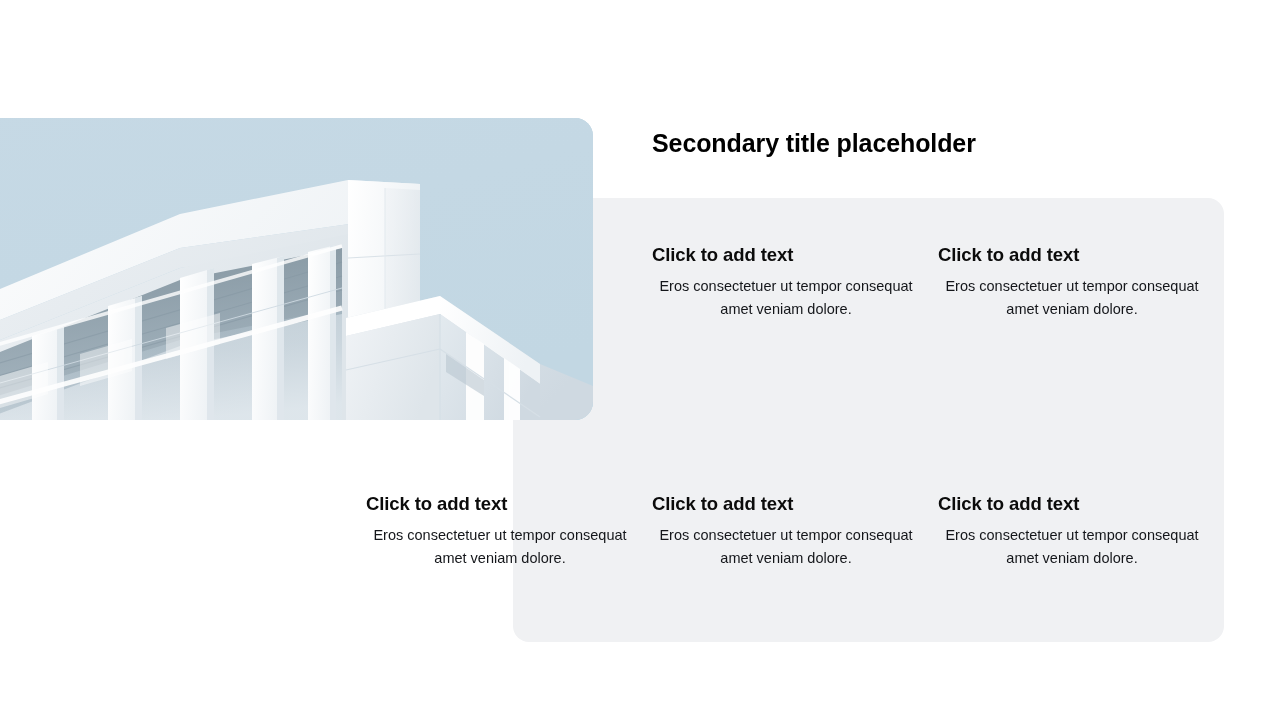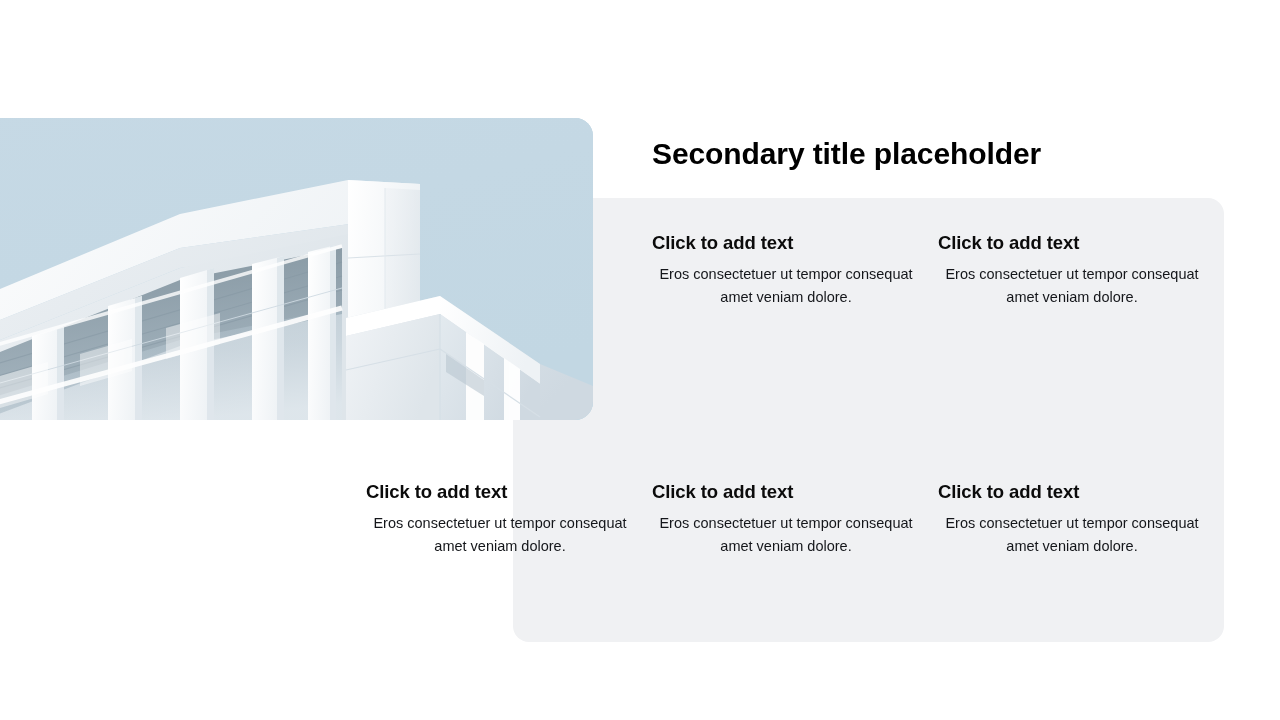--- a/index.html
+++ b/index.html
@@ -51,40 +51,40 @@
   .photo-svg {
     position: absolute;
     inset: 0;
     display: block;
   }
 
   
   .secondary-title {
     position: absolute;
     left: 652px;
-    top: 135px;
+    top: 128px;
     width: 560px;
-    font-size: 30px;
+    font-size: 25px;
     font-weight: bold;
     color: #000000;
     letter-spacing: -0.1px;
     line-height: 1.25;
   }
 
   
   .text-block {
     position: absolute;
     width: 268px;
   }
   .tb-heading {
     font-size: 18.5px;
     font-weight: bold;
     color: #0b0b0b;
     line-height: 1.2;
-    margin: 0 0 9px 0;
+    margin: 12px 0 9px 0;
     letter-spacing: -0.1px;
   }
   .tb-body {
     font-size: 14.5px;
     font-weight: normal;
     color: #14161a;
     line-height: 1.55;
     margin: 0;
     text-align: center;
   }

